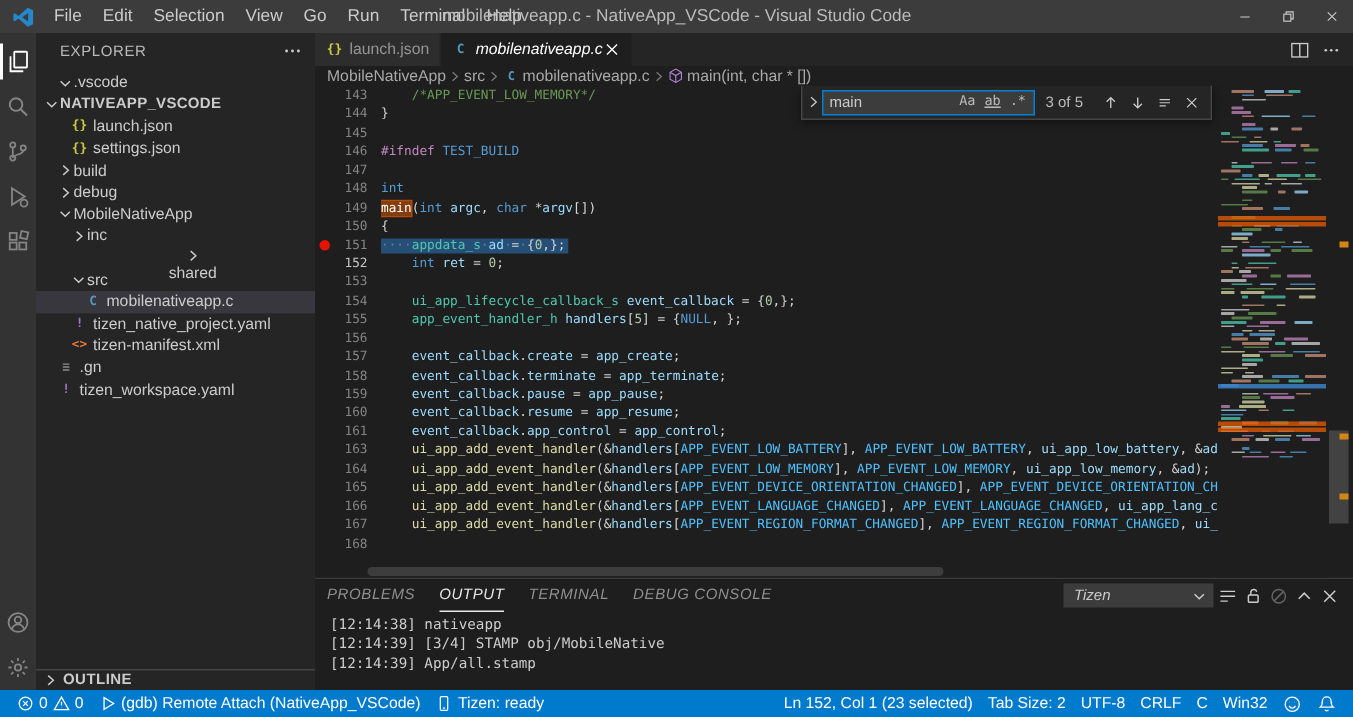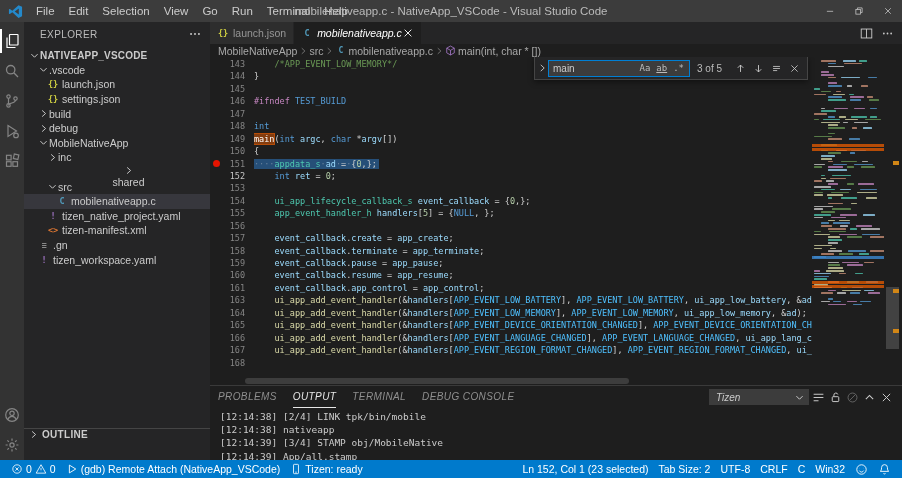--- a/index.html
+++ b/index.html
@@ -30,21 +30,21 @@
 
   
   .sidebar{width:186px;background:#252526;display:flex;flex-direction:column;overflow:hidden;}
   .sb-header{height:24px;display:flex;align-items:center;padding:0 8px 0 16px;font-size:10px;color:#bbbbbb;letter-spacing:.4px;}
   .sb-header .icon{margin-left:auto;width:14px;height:14px;color:#cccccc;}
   .sb-tree{flex:1;overflow:hidden;padding-top:2px;}
   .tree-row{height:14.6px;display:flex;align-items:center;font-size:10.5px;color:#cccccc;white-space:nowrap;cursor:pointer;}
   .tree-row.selected{background:#37373d;}
   .tree-row.bold{font-weight:bold;font-size:10px;letter-spacing:.2px;}
   .tree-row .ficon{width:12px;flex:none;font-weight:bold;font-size:8.5px;text-align:center;margin-right:3px;font-family:"DejaVu Sans Mono",monospace;}
-  .sb-outline{height:32px;display:flex;align-items:flex-start;border-top:1px solid rgba(128,128,128,.35);font-size:10px;font-weight:bold;color:#cccccc;padding-left:4px;letter-spacing:.3px;}
+  .sb-outline{height:14px;display:flex;align-items:center;border-top:1px solid rgba(128,128,128,.35);font-size:10px;font-weight:bold;color:#cccccc;padding-left:4px;letter-spacing:.3px;}
   .sb-outline .chev{width:11px;height:11px;margin-right:3px;color:#cccccc;}
 
   
   .editor-col{flex:1;display:flex;flex-direction:column;min-width:0;background:#1e1e1e;}
   .tabbar{height:22px;background:#252526;display:flex;align-items:stretch;}
   .tab{display:flex;align-items:center;padding:0 7px;font-size:10.5px;color:#969696;background:#2d2d2d;border-right:1px solid #252526;cursor:pointer;white-space:nowrap;}
   .tab.active{background:#1e1e1e;color:#ffffff;}
   .tab.italic .tab-label{font-style:italic;}
   .tab .ficon{width:12px;font-weight:bold;font-size:8.5px;text-align:center;margin-right:4px;font-family:"DejaVu Sans Mono",monospace;}
   .editor-actions{margin-left:auto;display:flex;align-items:center;gap:8px;padding-right:8px;color:#cccccc;}
@@ -233,35 +233,35 @@
         <span>EXPLORER</span>
         <span class="icon">
             <svg viewBox="0 0 16 16" fill="currentColor">
               <circle cx="3.5" cy="8" r="1.1"></circle>
               <circle cx="8" cy="8" r="1.1"></circle>
               <circle cx="12.5" cy="8" r="1.1"></circle>
             </svg>
           </span>
       </div>
       <div class="sb-tree" id="tree">
+          <div class="tree-row" style="padding-left: 14px;">
+            <span class="icon" style="width: 11px; height: 11px;">
+              <svg viewBox="0 0 16 16" fill="none" stroke="currentColor" stroke-width="1.4">
+                <path d="M3.5 6l4.5 4.5L12.5 6"></path>
+              </svg>
+            </span>
+            <span>.vscode</span>
+          </div>
           <div class="tree-row bold" style="padding-left: 5px;">
             <span class="icon" style="width: 11px; height: 11px;">
               <svg viewBox="0 0 16 16" fill="none" stroke="currentColor" stroke-width="1.4">
                 <path d="M3.5 6l4.5 4.5L12.5 6"></path>
               </svg>
             </span>
             <span>NATIVEAPP_VSCODE</span>
-          </div>
-          <div class="tree-row" style="padding-left: 14px;">
-            <span class="icon" style="width: 11px; height: 11px;">
-              <svg viewBox="0 0 16 16" fill="none" stroke="currentColor" stroke-width="1.4">
-                <path d="M3.5 6l4.5 4.5L12.5 6"></path>
-              </svg>
-            </span>
-            <span>.vscode</span>
           </div>
           <div class="tree-row" style="padding-left: 23px;">
             <span class="ficon" style="color: rgb(203, 203, 65);">{}</span>
             <span>launch.json</span>
           </div>
           <div class="tree-row" style="padding-left: 23px;">
             <span class="ficon" style="color: rgb(203, 203, 65);">{}</span>
             <span>settings.json</span>
           </div>
           <div class="tree-row" style="padding-left: 14px;">
@@ -722,21 +722,21 @@
               </div>
             <div class="pa-btn">
                 <span class="icon">
                   <svg viewBox="0 0 16 16" fill="none" stroke="currentColor" stroke-width="1.2">
                     <path d="M3.5 3.5l9 9M12.5 3.5l-9 9"></path>
                   </svg>
                 </span>
               </div>
           </div>
         </div>
-        <div class="panel-body" id="output"><div class="out-line">[12:14:38] [2/4] LINK tpk/bin/mobile</div><div class="out-line">[12:14:38] nativeapp</div><div class="out-line">[12:14:39] [3/4] STAMP obj/MobileNative</div><div class="out-line">[12:14:39] App/all.stamp</div></div>
+        <div class="panel-body" id="output"><div class="out-line">[12:14:38] nativeapp</div><div class="out-line">[12:14:39] [3/4] STAMP obj/MobileNative</div><div class="out-line">[12:14:39] App/all.stamp</div></div>
       </div>
     </div>
   </div>
 
   <div class="statusbar">
     <div id="sb-left" style="display:flex;align-items:center;">
         <div class="sb-item">
           <span class="icon" style="width: 12px; height: 12px;">
             <svg viewBox="0 0 16 16" fill="none" stroke="currentColor" stroke-width="1.1">
               <circle cx="8" cy="8" r="5.6"></circle>

